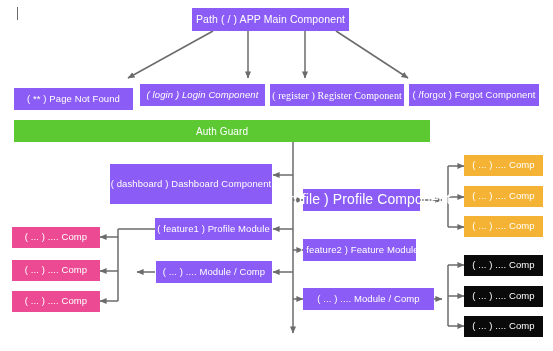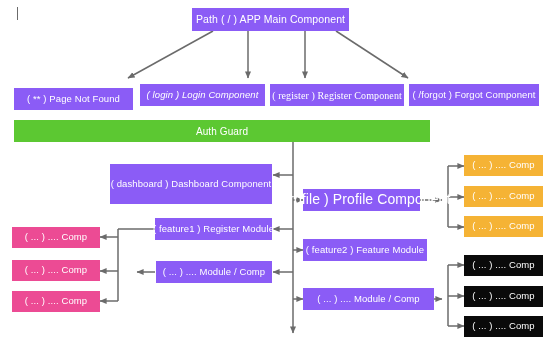--- a/index.html
+++ b/index.html
@@ -116,23 +116,23 @@
   <div class="node blue" style="left:270px; top:84px; width:134px; height:22px; font-size:10px;font-family:Liberation Serif, serif;">( register ) Register Component</div>
 
   <div class="node blue" style="left:409px; top:84px; width:130px; height:22px; font-size:9.5px;">( /forgot ) Forgot Component</div>
 
   <div class="node green" style="left:14px; top:120px; width:416px; height:22px; font-size:10px;">Auth Guard</div>
 
   <div class="node blue" style="left:110px; top:164px; width:162px; height:40px; font-size:9.5px;">( dashboard ) Dashboard Component</div>
 
   <div class="node blue" style="left:303px; top:189px; width:117px; height:22px; font-size:14px;">( profile ) Profile Component</div>
 
-  <div class="node blue" style="left:155px; top:218px; width:117px; height:22px; font-size:9.5px;">( feature1 ) Register Module</div>
+  <div class="node blue" style="left:155px; top:218px; width:117px; height:22px; font-size:9.5px;">( feature1 ) Profile Module</div>
 
-  <div class="node blue" style="left:303px; top:239px; width:124px; height:22px; font-size:9.5px;">( feature2 ) Feature Module</div>
+  <div class="node blue" style="left:303px; top:239px; width:113px; height:22px; font-size:9.5px;">( feature2 ) Feature Module</div>
 
   <div class="node blue" style="left:156px; top:261px; width:116px; height:22px; font-size:9.5px;">( ... ) .... Module / Comp</div>
 
   <div class="node blue" style="left:303px; top:288px; width:131px; height:22px; font-size:9.5px;">( ... ) .... Module / Comp</div>
 
   <div class="node orange" style="left:464px; top:155px; width:79px; height:21px; font-size:9.5px;">( ... ) .... Comp</div>
   <div class="node orange" style="left:464px; top:186px; width:79px; height:21px; font-size:9.5px;">( ... ) .... Comp</div>
   <div class="node orange" style="left:464px; top:216px; width:79px; height:21px; font-size:9.5px;">( ... ) .... Comp</div>
 
   <div class="node pink" style="left:12px; top:227px; width:88px; height:21px; font-size:9.5px;">( ... ) .... Comp</div>

